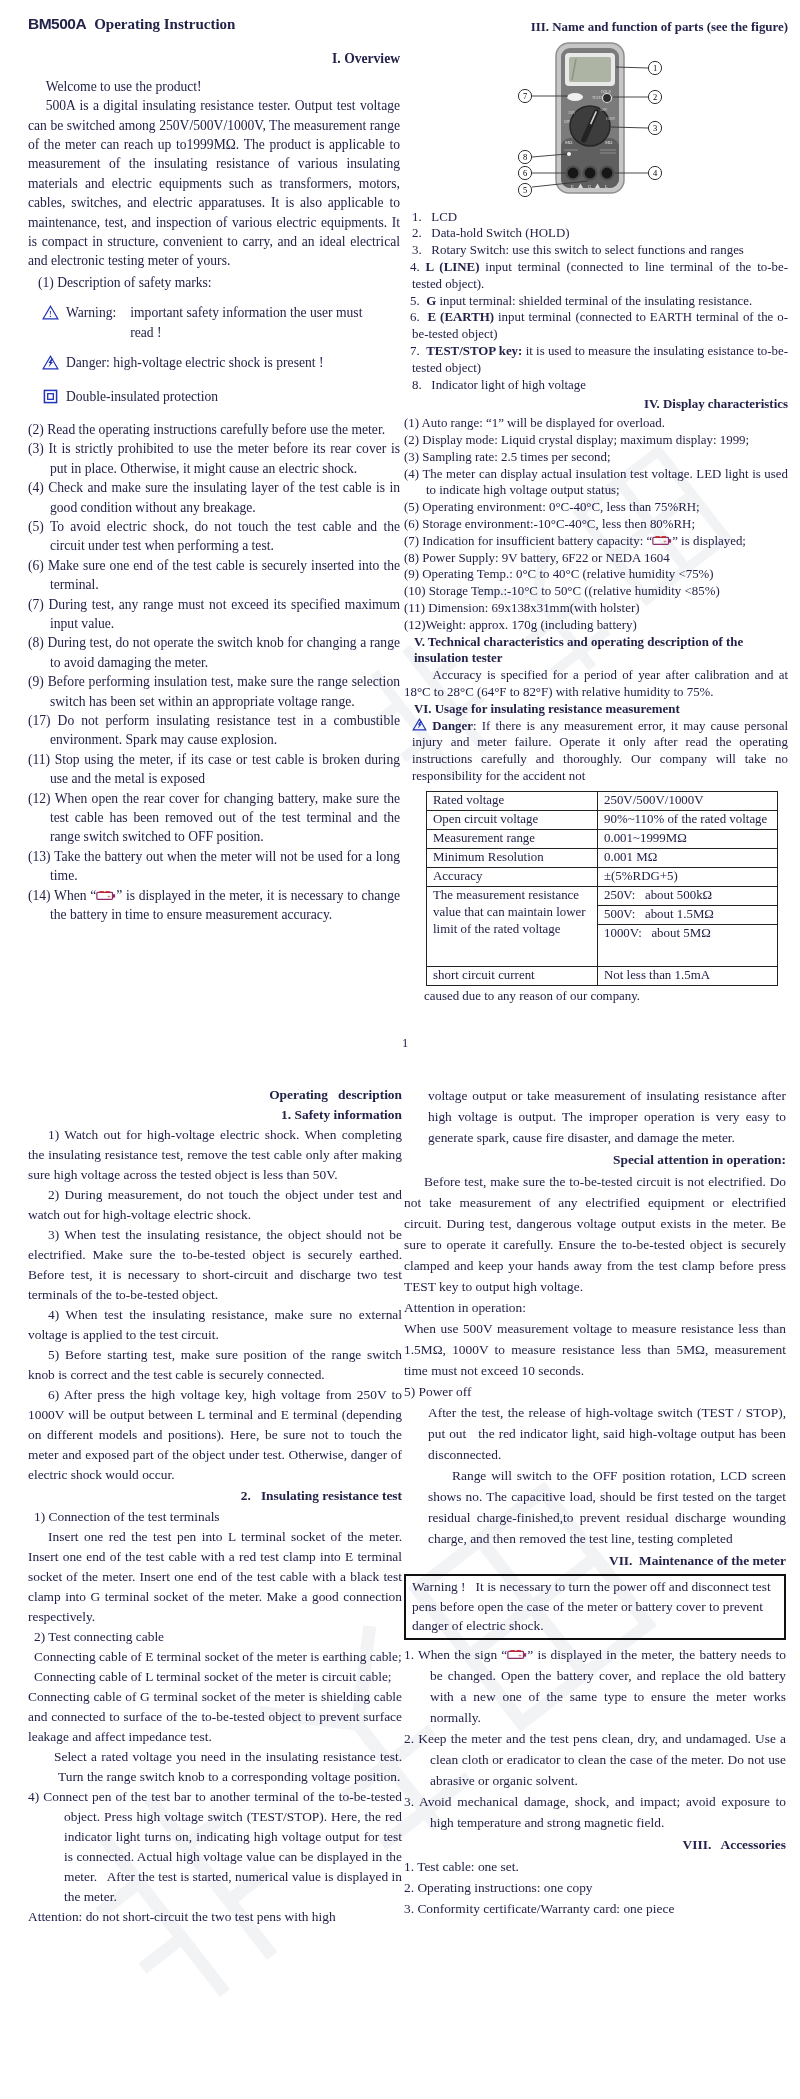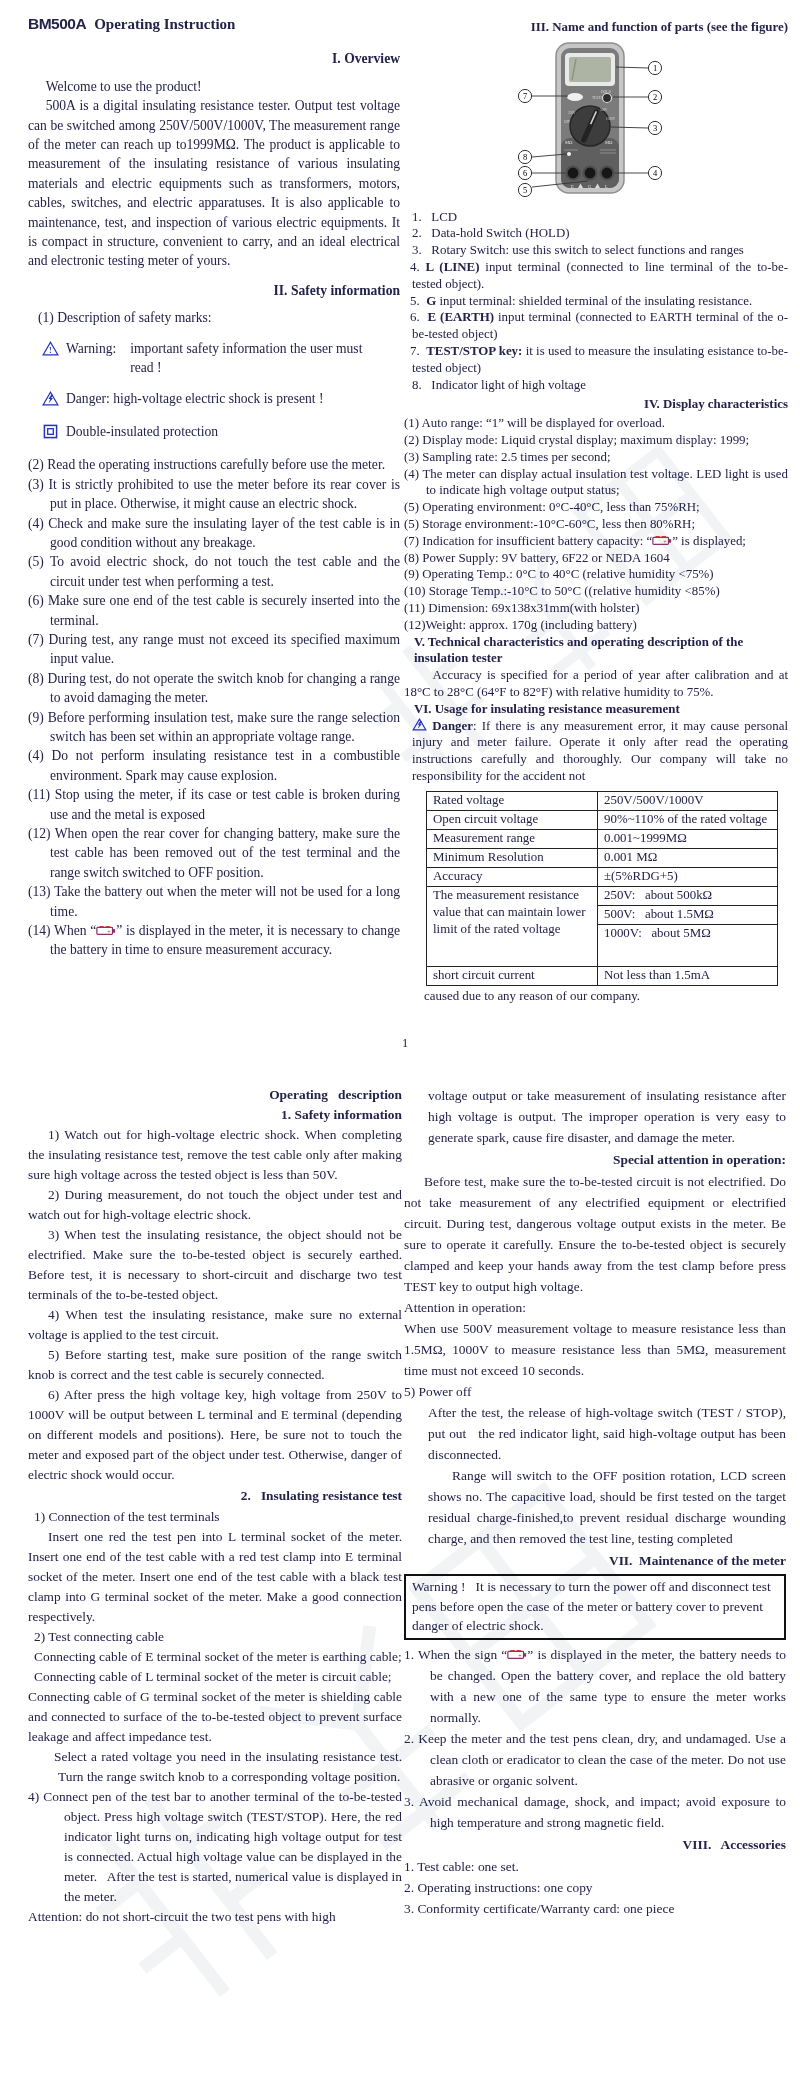--- a/index.html
+++ b/index.html
@@ -77,21 +77,20 @@
 <div class="page" id="p1">
 
   <div class="col" id="p1L">
     <p class="title"><span class="brand">BM500A</span><span class="trest">Operating Instruction</span></p>
 
     <div>
 
     <p class="h"><span>I. Overview</span></p>
         <p class="p1"><span>Welcome to use the product!</span></p>
         <p class="p1"><span>500A is a digital insulating resistance tester. Output test voltage can be switched among 250V/500V/1000V, The measurement range of the meter can reach up to1999MΩ. The product is applicable to measurement of the insulating resistance of various insulating materials and electric equipments such as transformers, motors, cables, switches, and electric apparatuses. It is also applicable to maintenance, test, and inspection of various electric equipments. It is compact in structure, convenient to carry, and an ideal electrical and electronic testing meter of yours.</span></p>
-        <p class="h"><span>II. Safety information</span></p>
         <p class="li1"><span>(1) Description of safety marks:</span></p>
       </div>
 
     <div class="mark">
       <span class="mico"><svg viewBox="0 0 20 18">
             <path d="M10 1.5 L18.8 16.5 H1.2 Z" fill="none" stroke="#2233bb" stroke-width="1.5"></path>
             <text x="10" y="14.5" text-anchor="middle" font-size="10" font-weight="bold" fill="#2233bb">!</text>
           </svg></span>
       <span class="mtxt"><span class="mlabel">Warning:</span><span class="mwrap">important safety information the user must read !</span></span>
     </div>
@@ -113,21 +112,21 @@
     <div>
 
     <p class="hang"><span>(2) Read the operating instructions carefully before use the meter.</span></p>
         <p class="hang"><span>(3) It is strictly prohibited to use the meter before its rear cover is put in place. Otherwise, it might cause an electric shock.</span></p>
         <p class="hang"><span>(4) Check and make sure the insulating layer of the test cable is in good condition without any breakage.</span></p>
         <p class="hang"><span>(5) To avoid electric shock, do not touch the test cable and the circuit under test when performing a test.</span></p>
         <p class="hang"><span>(6) Make sure one end of the test cable is securely inserted into the terminal.</span></p>
         <p class="hang"><span>(7) During test, any range must not exceed its specified maximum input value.</span></p>
         <p class="hang"><span>(8) During test, do not operate the switch knob for changing a range to avoid damaging the meter.</span></p>
         <p class="hang"><span>(9) Before performing insulation test, make sure the range selection switch has been set within an appropriate voltage range.</span></p>
-        <p class="hang"><span>(4) Do not perform insulating resistance test in a combustible environment. Spark may cause explosion.</span></p>
+        <p class="hang"><span>(17) Do not perform insulating resistance test in a combustible environment. Spark may cause explosion.</span></p>
         <p class="hang"><span>(11) Stop using the meter, if its case or test cable is broken during use and the metal is exposed</span></p>
         <p class="hang"><span>(12) When open the rear cover for changing battery, make sure the test cable has been removed out of the test terminal and the range switch switched to OFF position.</span></p>
         <p class="hang"><span>(13) Take the battery out when the meter will not be used for a long time.</span></p>
       </div>
 
     <p class="hang"><span>(14) When “</span><span class="batt"><svg viewBox="0 0 23 12">
             <rect x="1" y="2.5" width="18" height="8" rx="1" fill="none" stroke="#8b2f6b" stroke-width="1.4"></rect>
             <rect x="19.5" y="4.5" width="2.5" height="4" fill="#8b2f6b"></rect>
             <rect x="4" y="1" width="5" height="2" fill="#cc2222"></rect>
             <rect x="11" y="1" width="5" height="2" fill="#cc2222"></rect>
@@ -232,21 +231,21 @@
       </div>
 
     <p class="h">IV. Display characteristics</p>
     <div>
 
     <p class="plain0"><span>(1) Auto range: “1” will be displayed for overload.</span></p>
         <p class="plain0"><span>(2) Display mode: Liquid crystal display; maximum display: 1999;</span></p>
         <p class="plain0"><span>(3) Sampling rate: 2.5 times per second;</span></p>
         <p class="hang"><span>(4) The meter can display actual insulation test voltage. LED light is used to indicate high voltage output status;</span></p>
         <p class="plain0"><span>(5) Operating environment: 0°C-40°C, less than 75%RH;</span></p>
-        <p class="plain0"><span>(5) Storage environment:-10°C-60°C, less then 80%RH;</span></p>
+        <p class="plain0"><span>(6) Storage environment:-10°C-40°C, less then 80%RH;</span></p>
       </div>
     <p class="hang"><span>(7) Indication for insufficient battery capacity: “</span><span class="batt"><svg viewBox="0 0 23 12">
             <rect x="1" y="2.5" width="18" height="8" rx="1" fill="none" stroke="#8b2f6b" stroke-width="1.4"></rect>
             <rect x="19.5" y="4.5" width="2.5" height="4" fill="#8b2f6b"></rect>
             <rect x="4" y="1" width="5" height="2" fill="#cc2222"></rect>
             <rect x="11" y="1" width="5" height="2" fill="#cc2222"></rect>
             <text x="13" y="9.5" font-size="7" fill="#cc2222">+</text>
           </svg></span><span>” is displayed;</span></p>
     <div>
 

